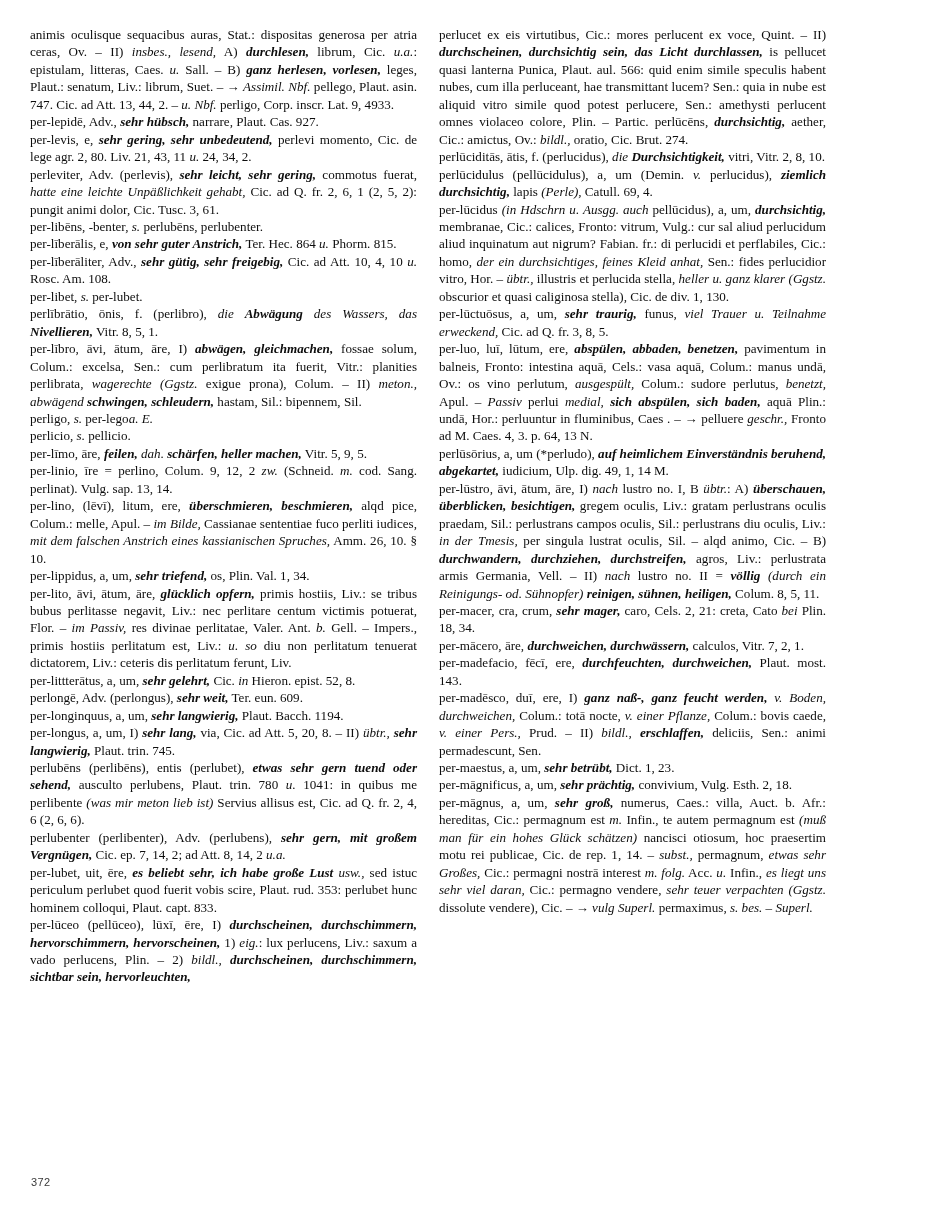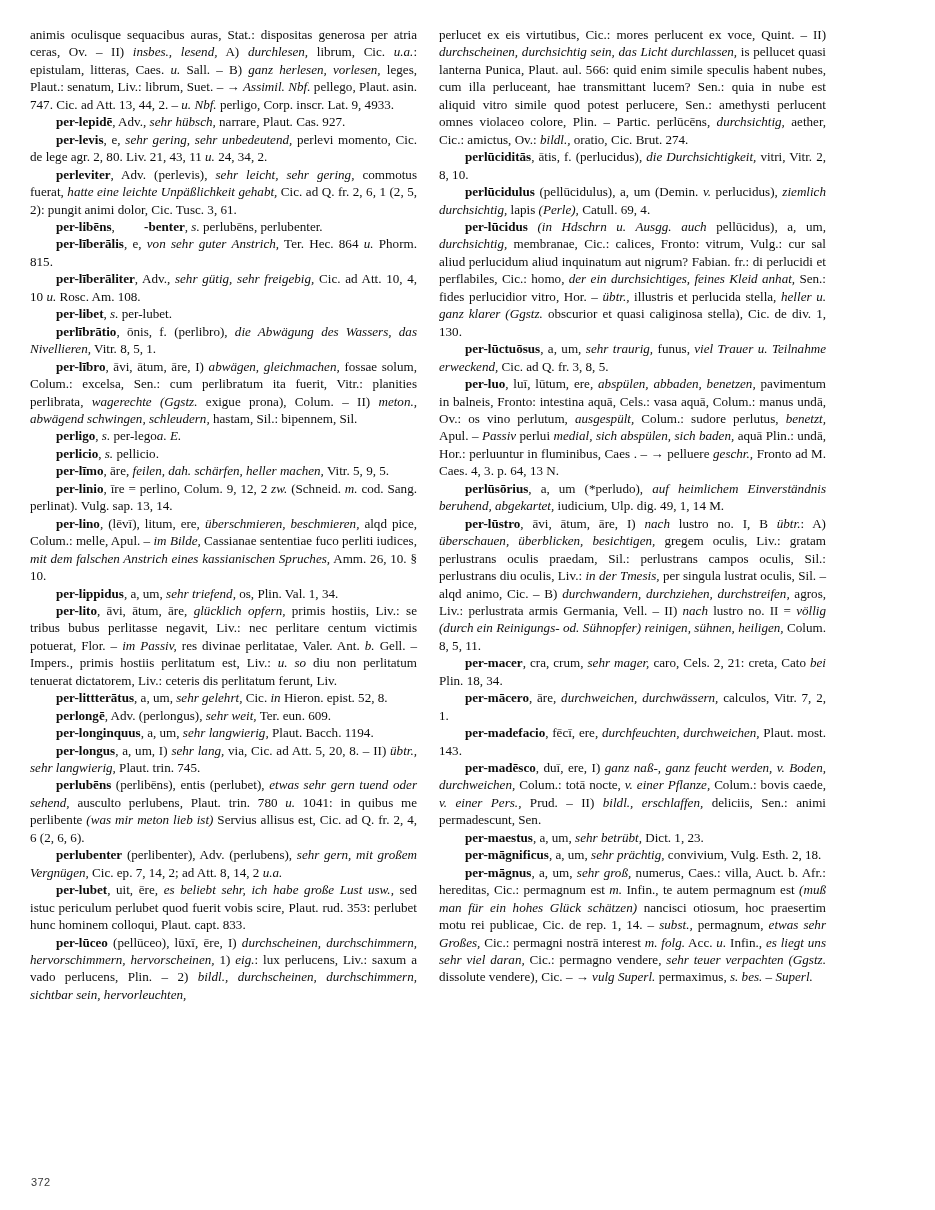--- a/index.html
+++ b/index.html
@@ -48,25 +48,24 @@
   
   .entry {
     margin: 0;
     padding: 0;
     text-indent: 0;
     text-align: justify;
   }
   
 
   .hw {                       
-    font-weight: bold;
-    margin-left: 26px;
+    font-weight: normal;
   }
   .de {                       
-    font-weight: normal;
+    font-weight: bold;
     font-style: italic;
   }
   .it {                       
     font-style: italic;
   }
   .sup {
     font-size: 0.72em;
     vertical-align: super;
     line-height: 0;
   }

